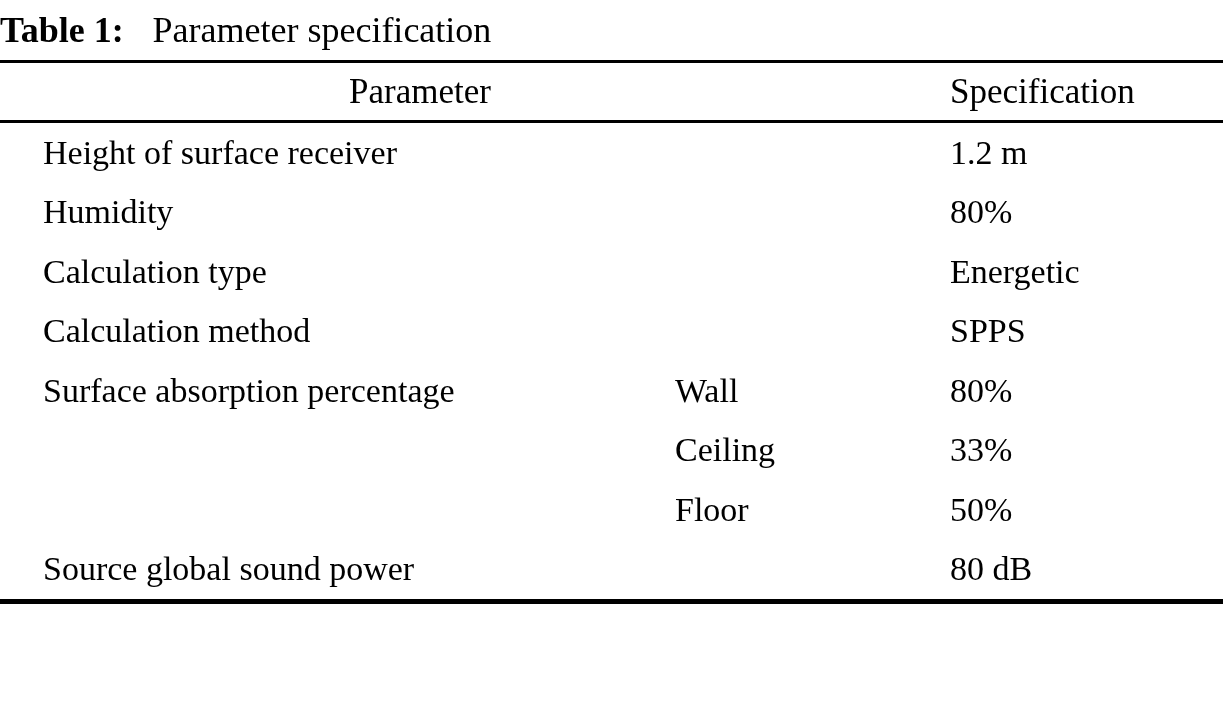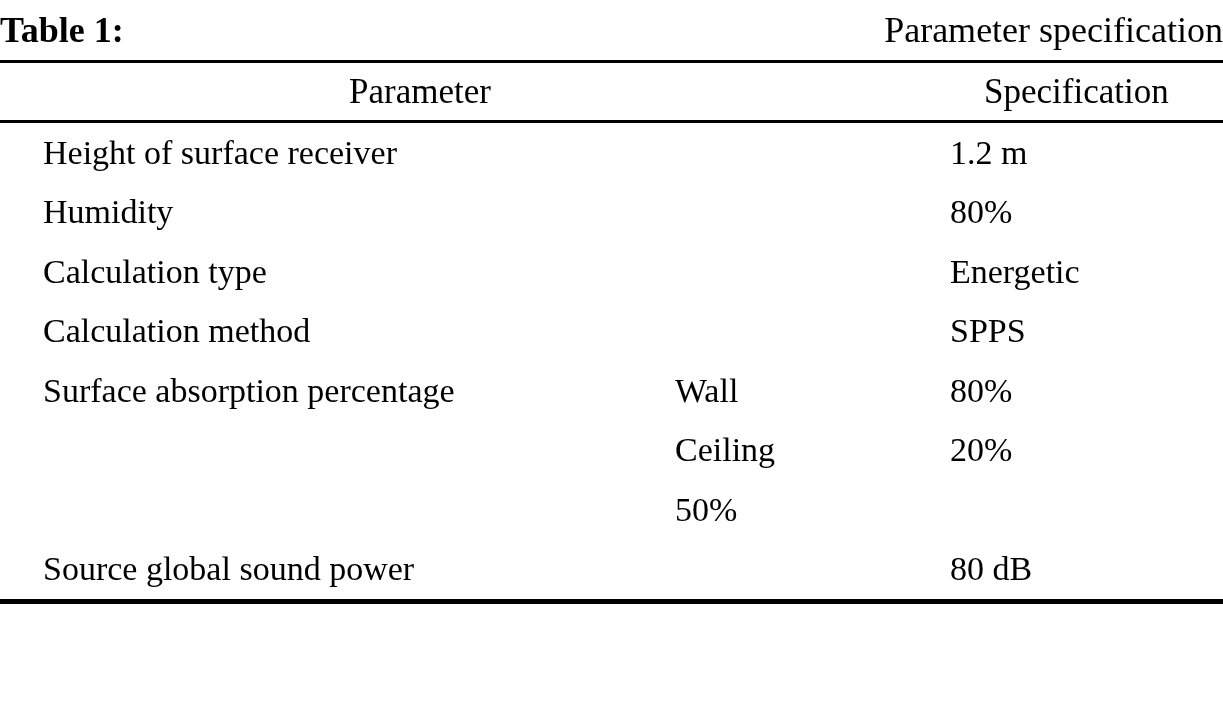--- a/index.html
+++ b/index.html
@@ -9,37 +9,36 @@
     height: 726px;
     background: #ffffff;
     color: #000000;
     font-family: "Liberation Serif", serif;
     overflow: hidden;
   }
   .caption {
     height: 60px;
     display: flex;
     align-items: center;
-    justify-content: space-between;
+    justify-content: flex-start;
     font-size: 36px;
     border-radius: 21px;
   }
   .caption .cap-label { font-weight: bold; }
   .caption .cap-text { margin-left: 0.8em; }
   .rule { background: #000000; width: 100%; }
   .rule-top { height: 3px; }
   .rule-mid { height: 3px; }
   .rule-bottom { height: 5px; }
   .hrow {
     height: 57px;
     display: grid;
     grid-template-columns: 925px 1fr;
     align-items: center;
     font-size: 35px;
-    gap: 34px;
   }
   .hrow .h-param { text-align: center; padding-right: 85px; }
   .hrow .h-spec { text-align: left; padding-left: 25px; }
   .trow {
     height: 59.5px;
     display: grid;
     grid-template-columns: 650px 275px 1fr;
     align-items: center;
     font-size: 34px;
   }
@@ -100,25 +99,26 @@
 
   <div class="trow">
     <div class="c-param">Surface absorption percentage</div>
     <div class="c-sub">Wall</div>
     <div class="c-spec">80%</div>
   </div>
 
   <div class="trow">
     <div class="c-param"></div>
     <div class="c-sub">Ceiling</div>
-    <div class="c-spec">20%</div>
+    <div class="c-spec">33%</div>
   </div>
 
   <div class="trow">
     <div class="c-param"></div>
+    <div class="c-sub">Floor</div>
     <div class="c-spec">50%</div>
   </div>
 
   <div class="trow">
     <div class="c-param">Source global sound power</div>
     <div class="c-sub"></div>
     <div class="c-spec">80 dB</div>
   </div>
 
   <div class="rule rule-bottom"></div>

